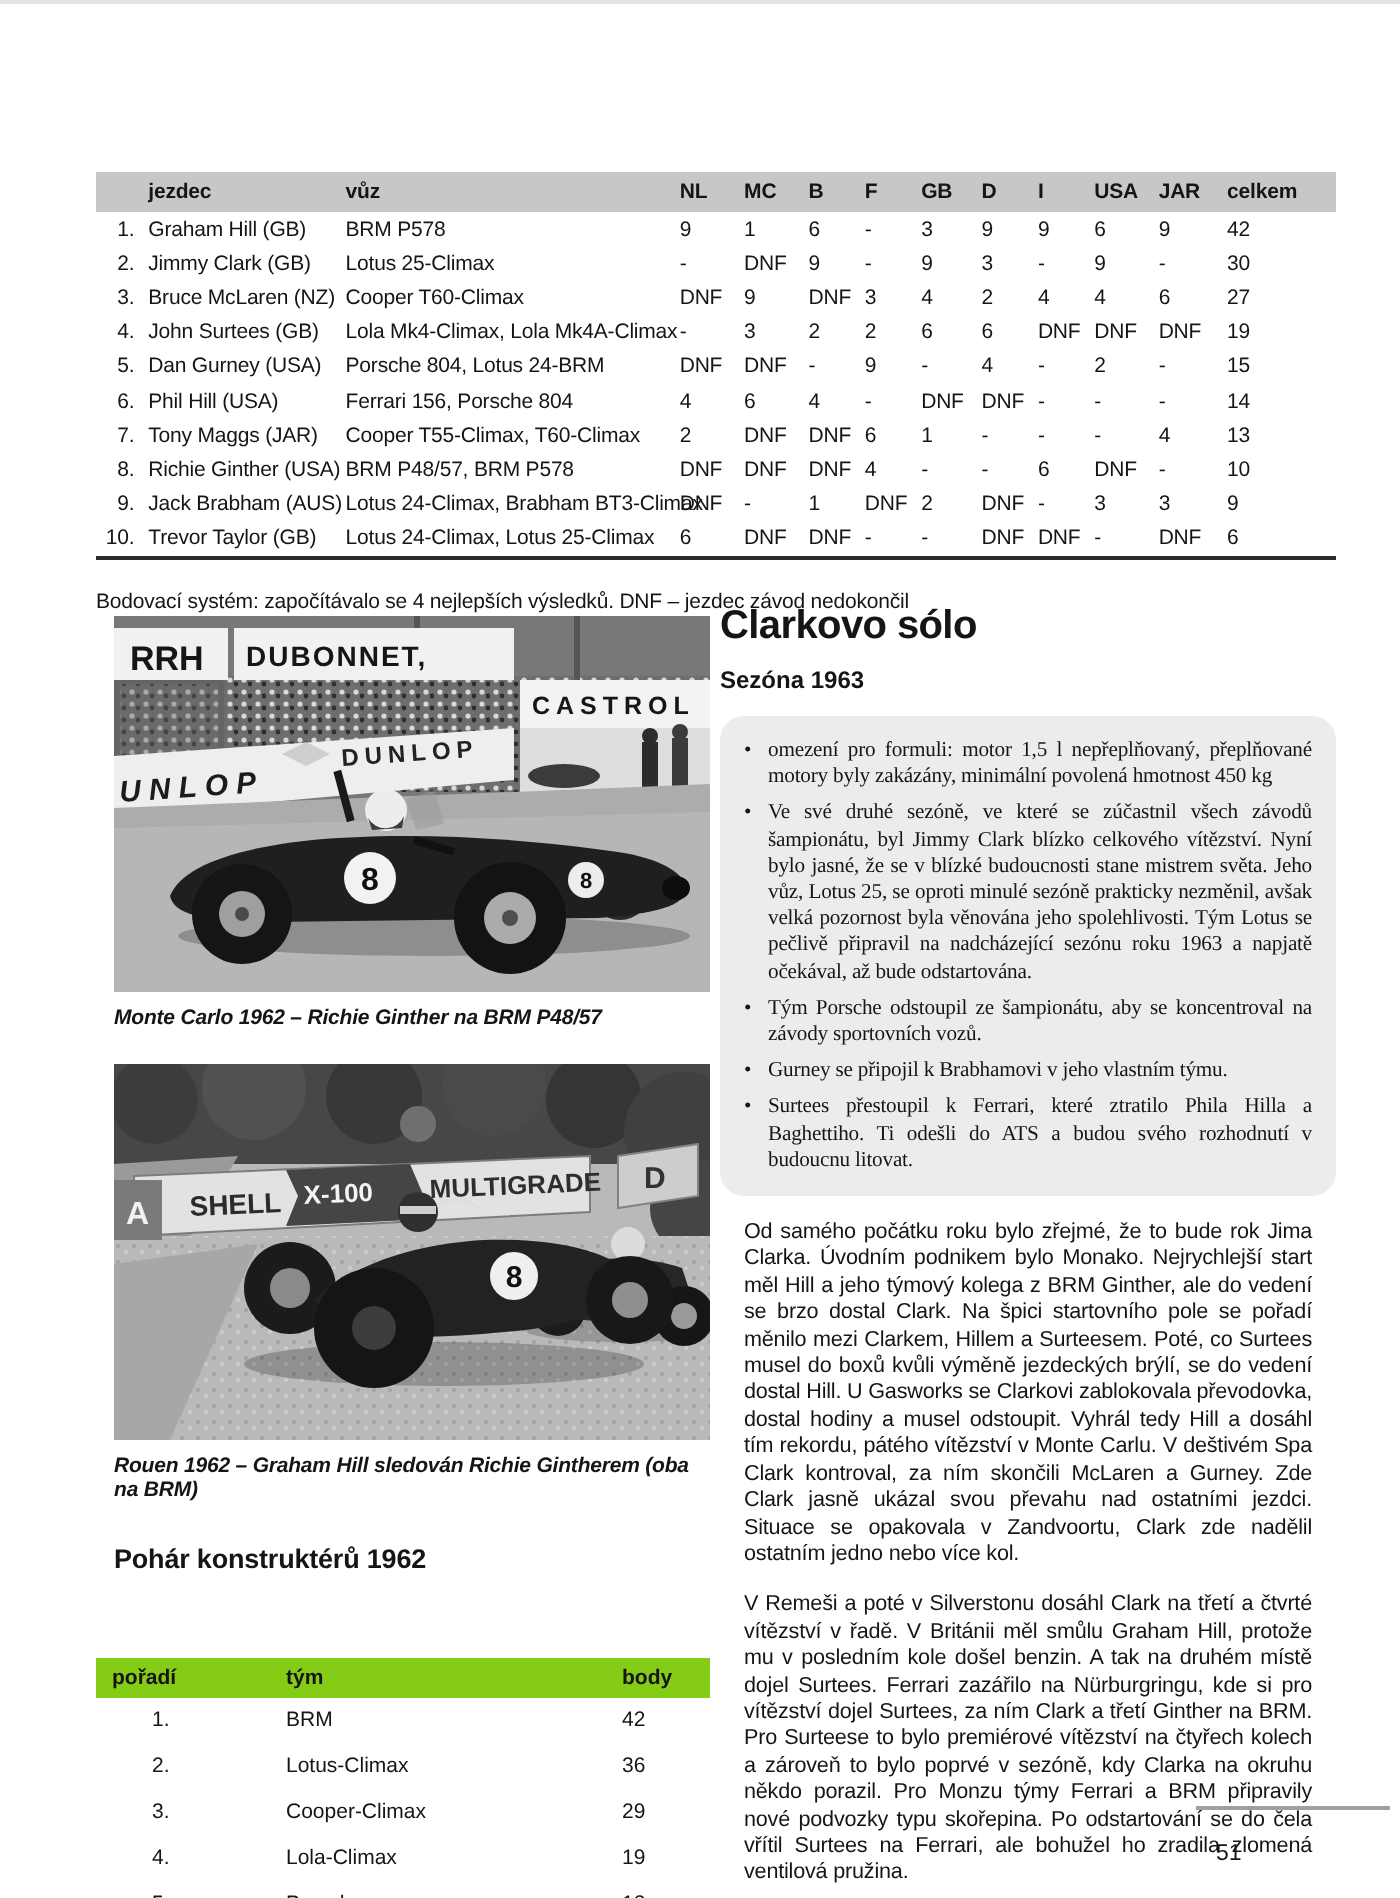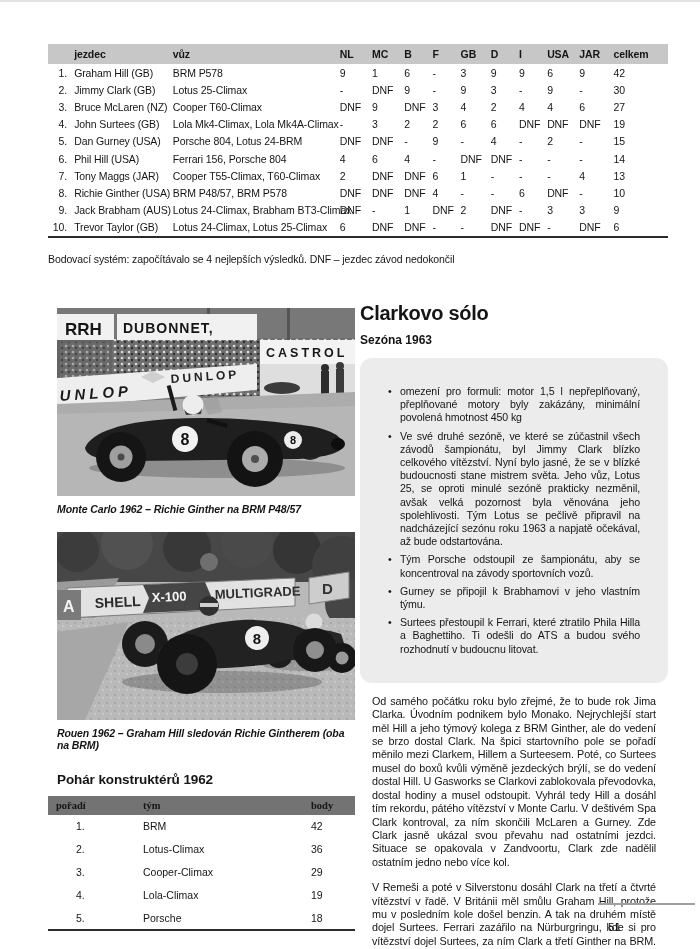--- a/index.html
+++ b/index.html
@@ -3,21 +3,21 @@
 <meta charset="utf-8">
 <style>
   html,body{margin:0;padding:0;background:#ffffff;}
   .page{position:relative;width:700px;height:949px;background:#fff;overflow:hidden;
         font-family:"Liberation Sans",sans-serif;color:#151515;}
   .edge-top{position:absolute;top:0;left:0;width:700px;height:2px;background:#e3e3e3;}
 
   
   .drivers-sec{position:absolute;left:48px;top:44px;width:620px;}
   .sec-title{font-size:13.5px;font-weight:bold;margin:0 0 9px 7px;letter-spacing:-0.1px;}
-  table{border-collapse:collapse;}
+  table{border-collapse:collapse;margin-top:42px;}
   .main-table{width:620px;border-bottom:2.5px solid #2b2b2b;table-layout:fixed;}
   .main-table th{background:#c7c7c7;font-size:10.5px;font-weight:bold;text-align:left;
                  padding:4px 0 4px 0;letter-spacing:-0.1px;}
   .main-table td{font-size:10.5px;padding:2.6px 0;letter-spacing:-0.1px;white-space:nowrap;}
   .main-table .c-pos{width:26px;}
   .main-table .c-driver{width:98px;}
   .main-table .c-car{width:166px;}
   .main-table .c-n1{width:32px;}.main-table .c-n2{width:32px;}.main-table .c-n3{width:28px;}
   .main-table .c-n4{width:28px;}.main-table .c-n5{width:30px;}.main-table .c-n6{width:28px;}
   .main-table .c-n7{width:28px;}.main-table .c-n8{width:32px;}.main-table .c-n9{width:34px;}
@@ -27,32 +27,32 @@
 
   
   .leftcol{position:absolute;left:57px;top:308px;width:298px;}
   .photo{display:block;width:298px;height:188px;background:#9a9a9a;}
   .photo svg{display:block;}
   .caption{font-size:10.5px;font-weight:bold;font-style:italic;margin:7px 0 0 0;letter-spacing:-0.1px;}
   .photo2wrap{margin-top:17px;}
   .cons-sec{margin-top:21px;}
   .cons-title{font-size:13.5px;font-weight:bold;margin:0 0 9px 0;letter-spacing:-0.1px;}
   .cons-table{width:307px;margin-left:-9px;border-bottom:2.5px solid #2b2b2b;table-layout:fixed;}
-  .cons-table th{background:#737373;font-size:10.5px;font-weight:bold;text-align:left;padding:4px 0 4px 8px;font-family:Liberation Serif, serif;}
+  .cons-table th{background:#84cc16;font-size:10.5px;font-weight:bold;text-align:left;padding:4px 0 4px 8px;}
   .cons-table td{font-size:10.5px;padding:5.4px 0 5.4px 8px;}
   .cons-table .cc-pos{width:87px;}
   .cons-table .cc-team{width:168px;}
   .cons-table td.cpos{padding-left:28px;}
 
   
   .rightcol{position:absolute;left:360px;top:302px;width:308px;}
   .article-title{font-size:20px;font-weight:bold;margin:0;letter-spacing:-0.3px;}
   .article-sub{font-size:12px;font-weight:bold;margin:8px 0 0 0;}
   .bulletbox{margin-top:11px;background:#ececec;border-radius:12px;padding:11px 12px 11px 8px;}
-  .bulletbox ul{margin:16px;padding:0;list-style:none;}
+  .bulletbox ul{margin:0;padding:0;list-style:none;font-family:Liberation Serif, serif;}
   .bulletbox li{font-size:10.6px;line-height:13.2px;text-align:justify;position:relative;
                 padding-left:16px;margin-bottom:5px;letter-spacing:-0.1px;}
   .bulletbox li:last-child{margin-bottom:0;}
   .bulletbox li::before{content:"\2022";position:absolute;left:4px;top:0;}
   .bodytext{margin-top:12px;}
   .bodytext p{font-size:10.8px;line-height:13.4px;text-align:justify;margin:12px;letter-spacing:-0.1px;}
   .bodytext p + p{margin-top:3px;}
 
   
   .footer{position:absolute;left:598px;top:903px;width:97px;border-top:2px solid #a0a0a0;}

